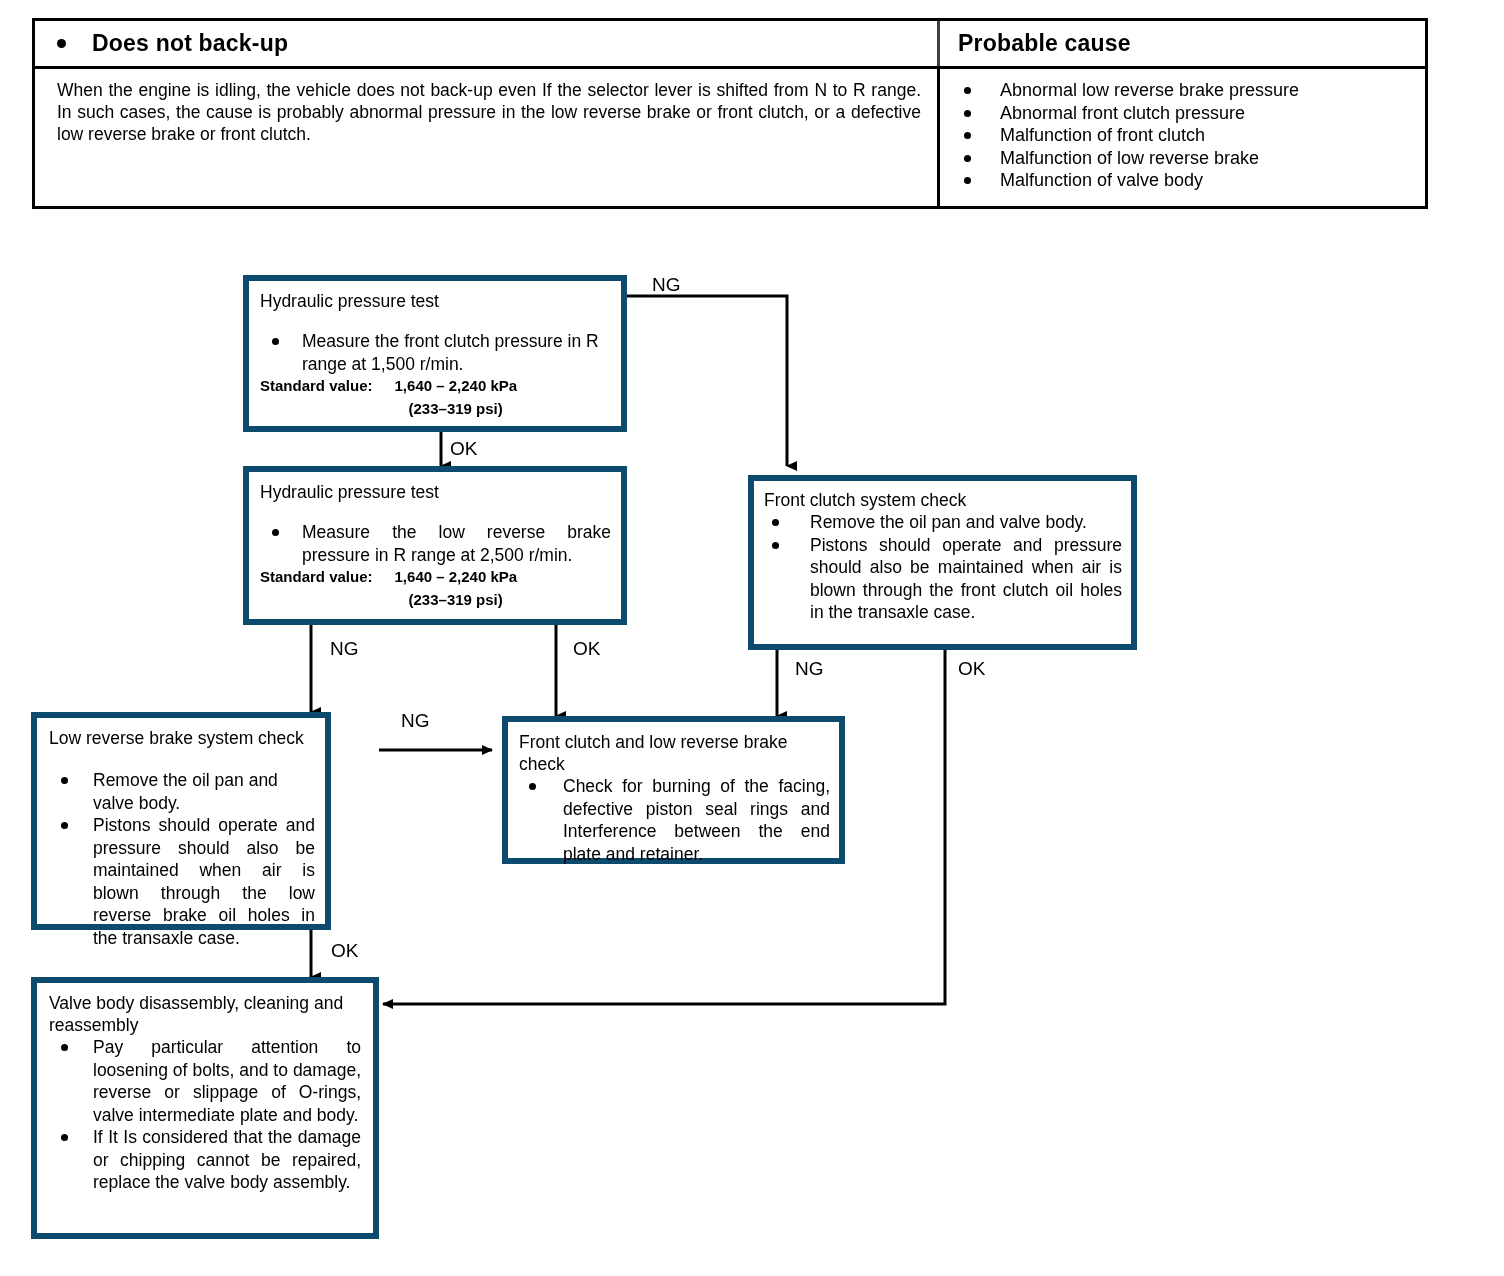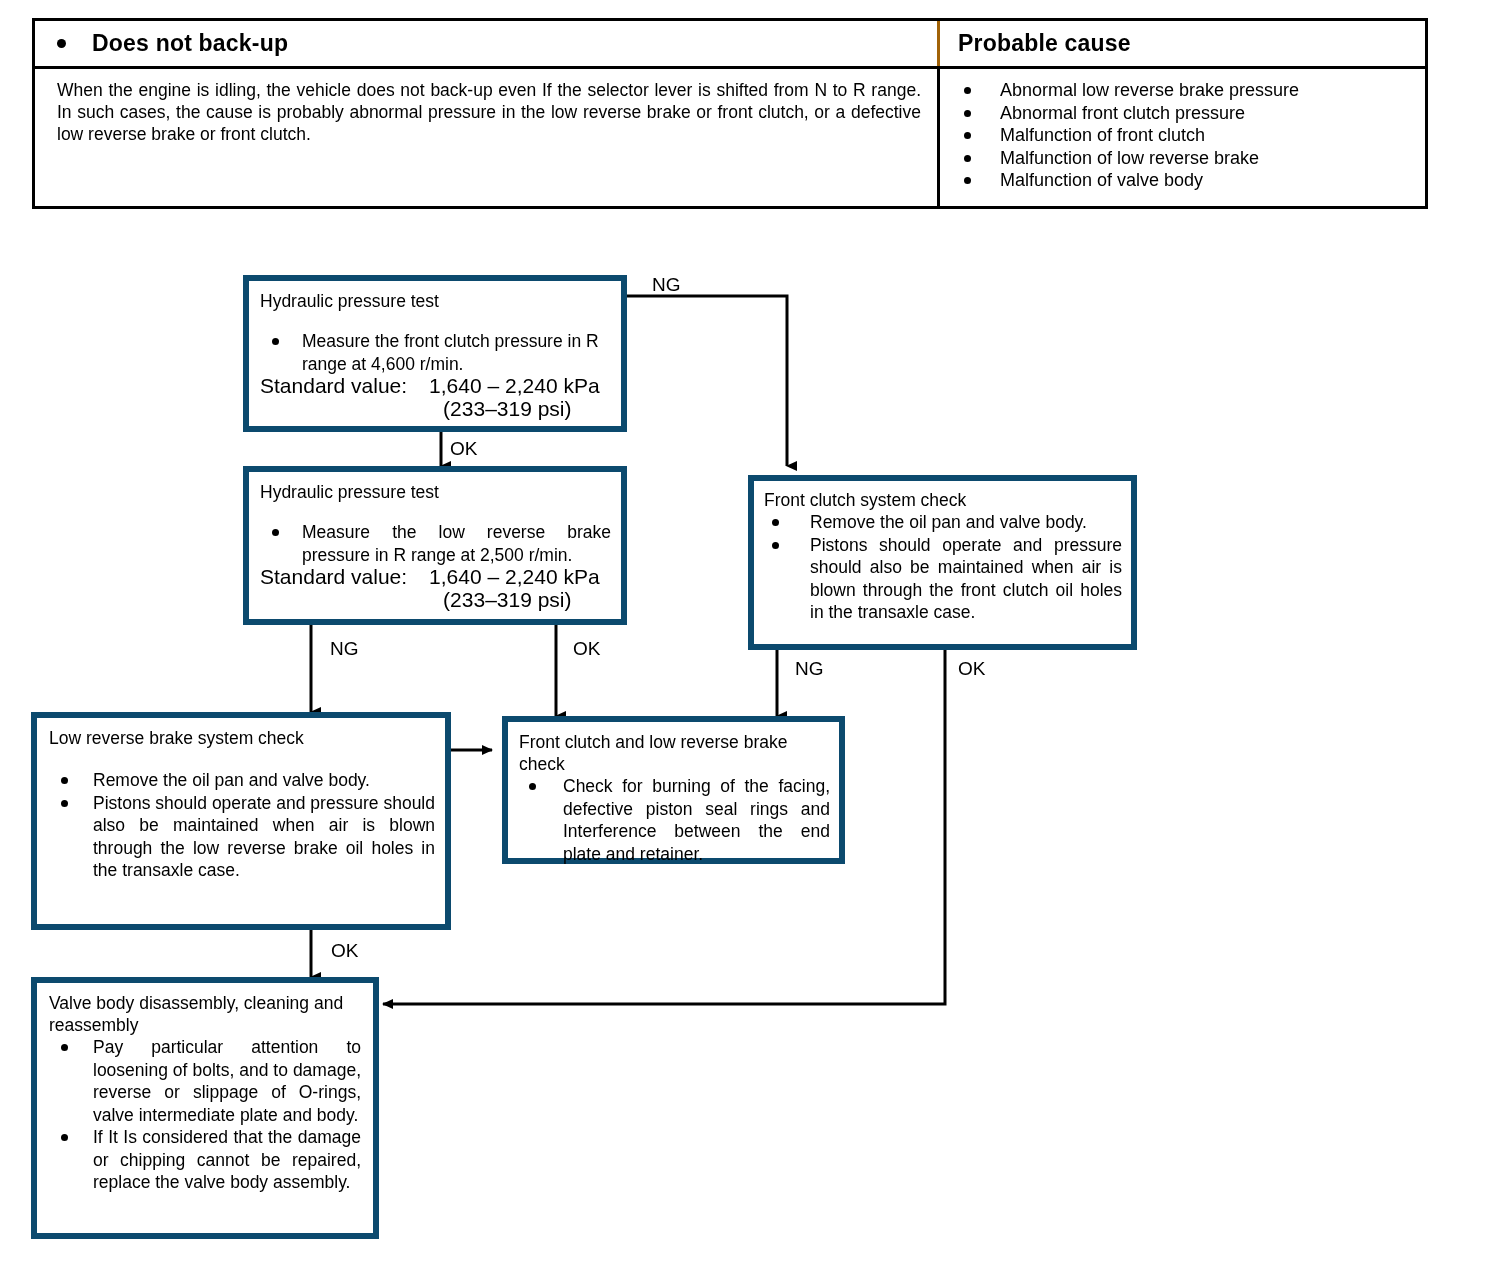--- a/index.html
+++ b/index.html
@@ -2,40 +2,40 @@
 <html><head>
 <meta charset="utf-8">
 <style>
   html,body{margin:0;padding:0;background:#fff;}
   body{font-family:"Liberation Sans", sans-serif;color:#000;}
   #page{position:relative;width:1504px;height:1276px;background:#fff;overflow:hidden;}
 
   
   #sym-table{position:absolute;left:32px;top:18px;width:1396px;border:3px solid #000;box-sizing:border-box;}
   #sym-table .hdr-row{display:flex;border-bottom:3px solid #000;}
-  #sym-table .hdr-left{flex:0 0 905px;box-sizing:border-box;padding:9px 0 9px 22px;display:flex;align-items:center;border-right:3px solid #a16207;}
+  #sym-table .hdr-left{flex:0 0 905px;box-sizing:border-box;padding:9px 0 9px 22px;display:flex;align-items:center;border-right:3px solid #404040;}
   #sym-table .hdr-right{flex:1;box-sizing:border-box;padding:9px 0 9px 18px;display:flex;align-items:center;}
   .hdr-title{font-size:23px;font-weight:bold;letter-spacing:.2px;}
   .hdr-bullet{width:9px;height:9px;border-radius:50%;background:#000;display:inline-block;margin-right:26px;flex:0 0 auto;}
 
   #sym-table .body-row{display:flex;}
   #sym-table .body-left{flex:0 0 905px;box-sizing:border-box;padding:10px 16px 14px 22px;border-right:3px solid #000;}
   #sym-table .body-right{flex:1;box-sizing:border-box;padding:10px 10px 14px 18px;}
   .desc{font-size:17.5px;line-height:22px;text-align:justify;}
   ul.cause{list-style:none;margin:0;padding:0;}
   ul.cause li{font-size:18px;line-height:22.5px;position:relative;padding-left:42px;}
   ul.cause li:before{content:"";position:absolute;left:6px;top:8px;width:7px;height:7px;border-radius:50%;background:#000;}
 
   
   .fbox{position:absolute;border:6px solid #0c4a6e;box-sizing:border-box;background:#fff;}
   .ftitle{font-size:17.5px;line-height:22px;}
   .fbox ul{list-style:none;margin:0;padding:0;}
   .fbox ul li{font-size:17.5px;line-height:22.5px;position:relative;}
   .bt{position:absolute;left:0;top:8px;width:7px;height:7px;border-radius:50%;background:#000;}
-  .kv{font-size:21px;line-height:22.5px;font-weight:normal;}
+  .kv{font-size:15px;line-height:22.5px;font-weight:bold;}
   .just{text-align:justify;}
   .lbl{position:absolute;font-size:19px;line-height:19px;}
   svg.conn{position:absolute;left:0;top:0;width:1504px;height:1276px;pointer-events:none;}
 </style>
 </head>
 <body>
 
 <div id="page">
 
   <div id="sym-table">
@@ -103,21 +103,21 @@
   <div class="lbl" style="left:795px;top:659px;">NG</div>
   <div class="lbl" style="left:958px;top:659px;">OK</div>
   <div class="lbl" style="left:401px;top:711px;">NG</div>
   <div class="lbl" style="left:331px;top:941px;">OK</div>
 
   <div class="fbox" style="left:243px;top:275px;width:384px;height:157px;padding:9px 10px 0 11px;">
     <div class="ftitle">Hydraulic pressure test</div>
     <ul style="margin-top:18px;">
       <li style="padding-left:42px;">
         <span class="bt" style="left:12px;"></span>
-        <span>Measure the front clutch pressure in R range at 4,600 r/min.</span>
+        <span>Measure the front clutch pressure in R range at 1,500 r/min.</span>
       </li>
     </ul>
     <div style="display:flex;">
       <div class="kv" style="flex:0 0 auto;">Standard value:</div>
       <div style="margin-left:22px;">
         <div class="kv">1,640 – 2,240 kPa</div>
         <div class="kv" style="margin-left:14px;">(233–319 psi)</div>
       </div>
     </div>
   </div>
@@ -146,21 +146,21 @@
         <span class="bt" style="left:8px;"></span>
         <span>Remove the oil pan and valve body.</span>
       </li>
       <li class="just" style="padding-left:46px;">
         <span class="bt" style="left:8px;"></span>
         <span>Pistons should operate and pressure should also be maintained when air is blown through the front clutch oil holes in the transaxle case.</span>
       </li>
     </ul>
   </div>
 
-  <div class="fbox" style="left:31px;top:712px;width:420px;height:218px;padding:9px 10px 0 12px;">
+  <div class="fbox" style="left:31px;top:712px;width:300px;height:218px;padding:9px 10px 0 12px;">
     <div class="ftitle">Low reverse brake system check</div>
     <ul style="margin-top:20px;">
       <li style="padding-left:44px;">
         <span class="bt" style="left:12px;"></span>
         <span>Remove the oil pan and valve body.</span>
       </li>
       <li class="just" style="padding-left:44px;">
         <span class="bt" style="left:12px;"></span>
         <span>Pistons should operate and pressure should also be maintained when air is blown through the low reverse brake oil holes in the transaxle case.</span>
       </li>

